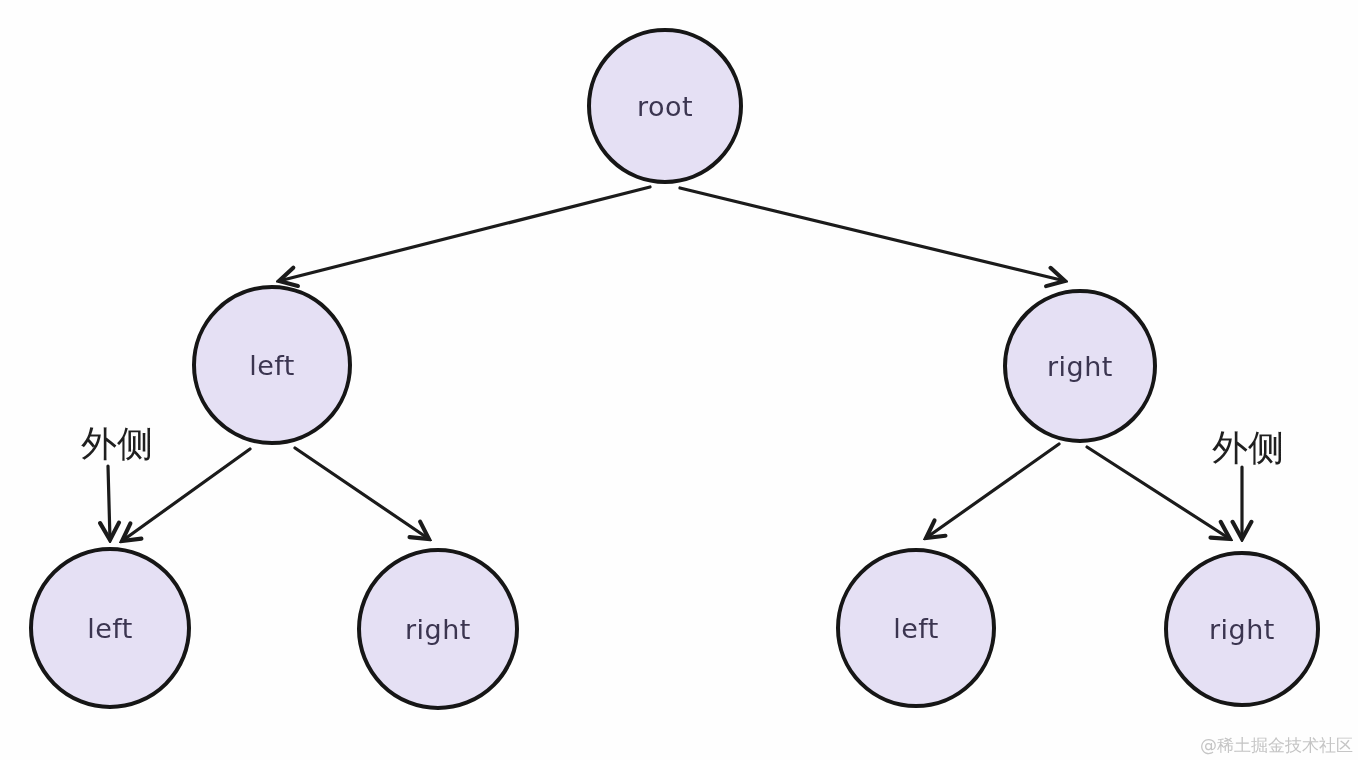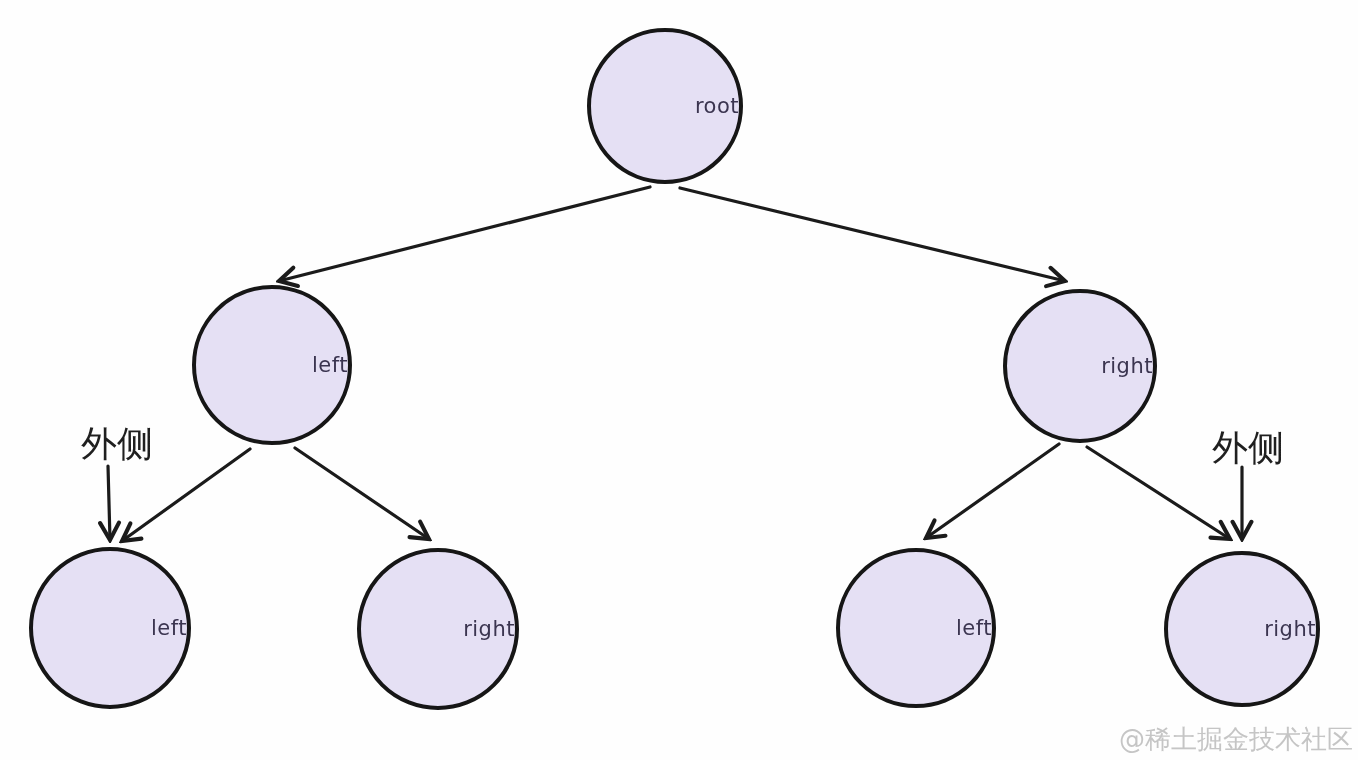--- a/index.html
+++ b/index.html
@@ -29,38 +29,38 @@
     stroke-linecap: round;
   }
   .node {
     position: absolute;
     border-radius: 50%;
     background: var(--node-fill, #e5e0f4);
     border: 4px solid var(--node-stroke, #161616);
     box-sizing: border-box;
     display: flex;
     align-items: center;
-    justify-content: flex-end;
+    justify-content: center;
     color: var(--node-text, #3b3550);
-    font-size: 21px;
+    font-size: 27px;
     letter-spacing: 0.5px;
   }
   .annotation {
     position: absolute;
     color: var(--annotation-text, #1f1f1f);
     font-size: 36px;
     font-weight: 500;
     white-space: nowrap;
   }
   .watermark {
     position: absolute;
     right: 5px;
     bottom: 3px;
     color: var(--watermark-text, #c5c5c5);
-    font-size: 26px;
+    font-size: 17px;
     white-space: nowrap;
   }
 </style>
 </head>
 <body>
 
 <div id="canvas">
 
   <svg id="edges" viewBox="0 0 1358 760" xmlns="http://www.w3.org/2000/svg">
     <defs>

